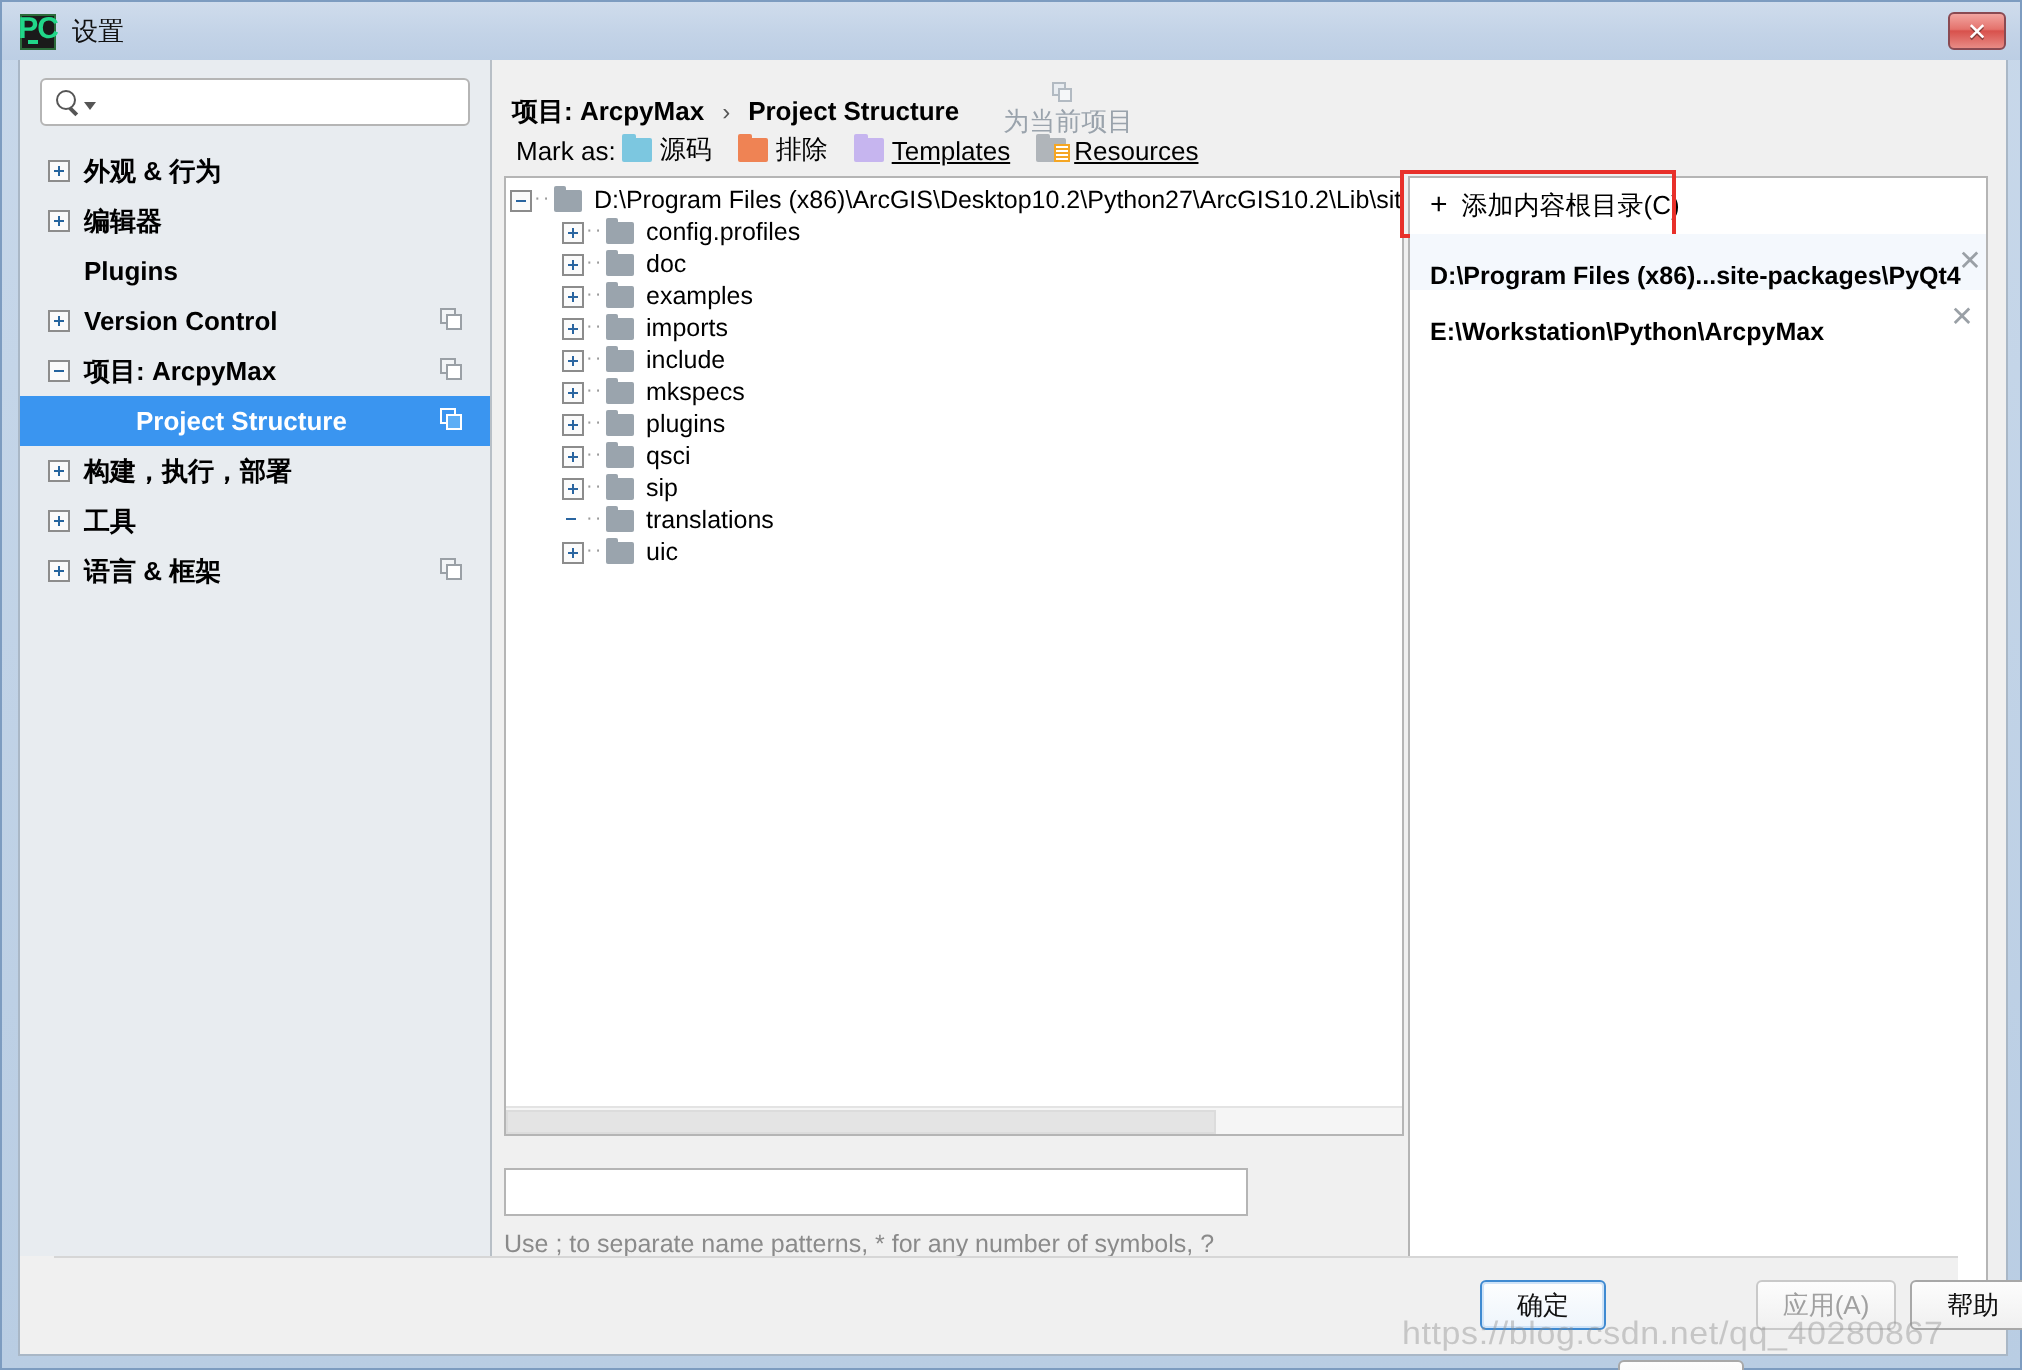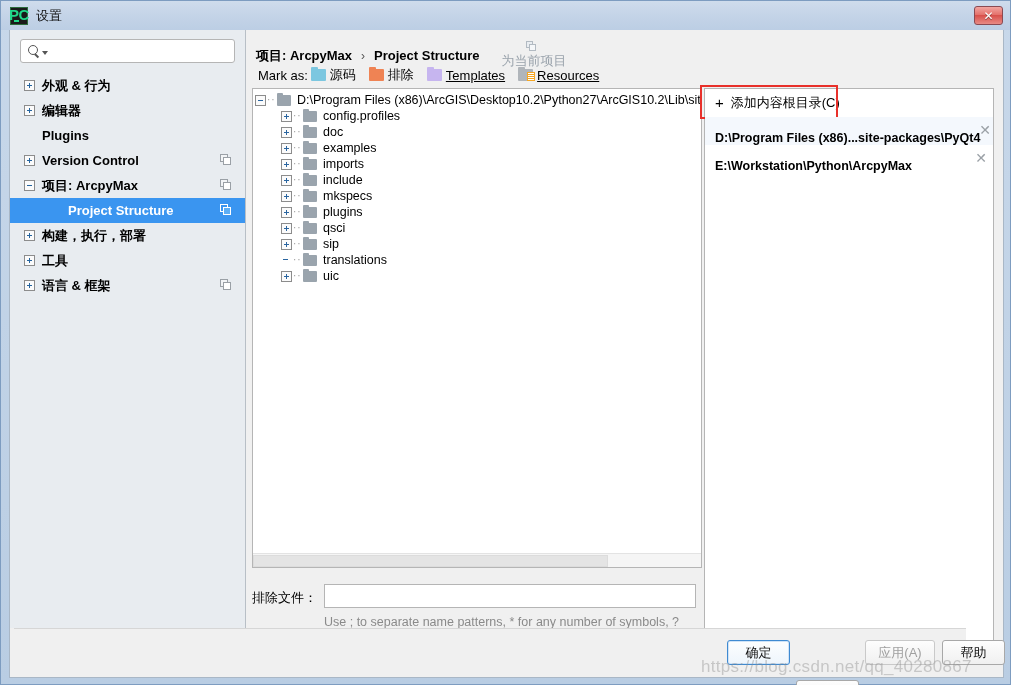--- a/index.html
+++ b/index.html
@@ -259,21 +259,21 @@
   .root-item.alt { background: #f4f8fd; }
   .root-item .close-x {
     position: absolute; right: 5px; top: 6px;
     width: 14px; height: 14px; color: #9aa0a6; font-size: 14px;
     display:flex; align-items:center; justify-content:center; cursor: pointer;
   }
   .root-item .close-x.tight { right: 1px; }
 
   
   .buttonbar {
-    position: absolute; left: 4px; bottom: 0; width: 952px; height: 49px;
+    position: absolute; left: 17px; bottom: 0; width: 952px; height: 49px;
     background: #f0f0f0; border-top: 1px solid #d6d6d6;
   }
   .btn {
     position: absolute; top: 11px; height: 25px; width: 63px;
     border: 1px solid #a8a8a8; border-radius: 3px;
     background: linear-gradient(to bottom, #fdfdfd 0%, #f0f0f0 100%);
     font-size: 13px; display: flex; align-items: center; justify-content: center;
     cursor: pointer; color: #111;
   }
   .btn.primary {
@@ -525,21 +525,20 @@
             <span class="fl-folder"></span>
             <span class="fl-label">uic</span>
           </div>
 
           <div class="hscroll-track">
             <div class="hscroll-thumb"></div>
           </div>
         </div>
 
         <div class="exclude">
-          <div class="ex-label">排除文件：</div>
           <div class="ex-right">
             <input class="ex-input" type="text" placeholder="" style="">
             <div class="ex-hint">Use ; to separate name patterns, * for any number of symbols, ? for one.</div>
           </div>
         </div>
 
         <div class="right-panel">
           <div class="add-root">
             <span class="plus-glyph">+</span>
             <span>添加内容根目录(C)</span>

